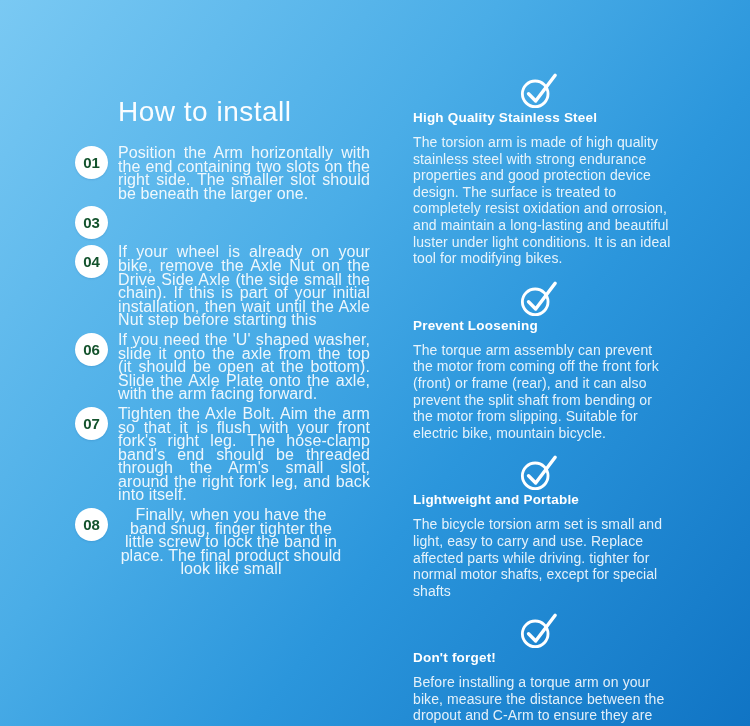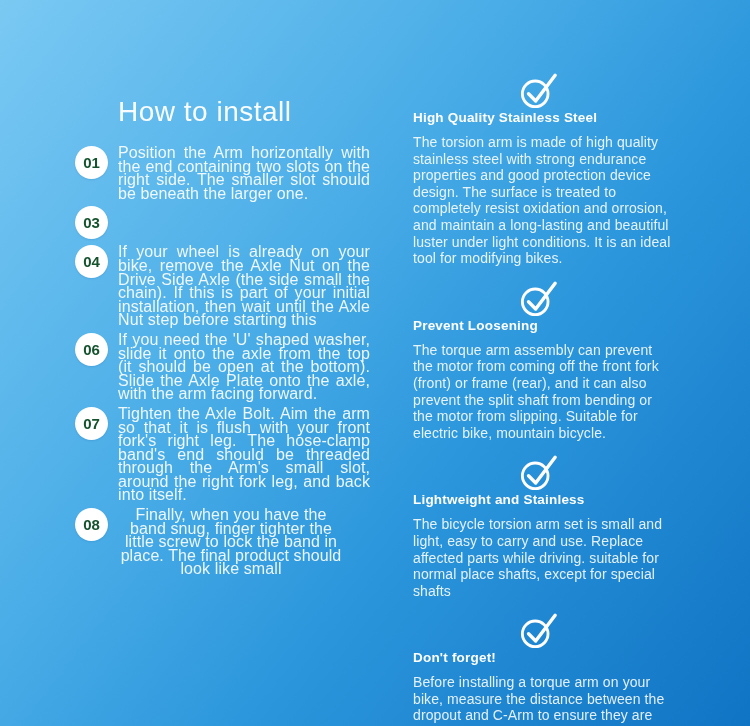--- a/index.html
+++ b/index.html
@@ -172,22 +172,22 @@
   </div>
 
   <div class="feature">
     <div class="check">
       <svg viewBox="0 0 40 42" fill="none">
         <circle cx="16" cy="25" r="13.5" stroke="#ffffff" stroke-width="3"></circle>
         <path d="M9 25 L16.5 32.5 L37 5.5" stroke="#ffffff" stroke-width="3.6" stroke-linecap="round" stroke-linejoin="round"></path>
       </svg>
     </div>
     <div class="feature-body">
-      <h3 class="feature-heading">Lightweight and Stainless</h3>
-      <p class="feature-text">The bicycle torsion arm set is small and light, easy to carry and use. Replace affected parts while driving. suitable for normal place shafts, except for special shafts</p>
+      <h3 class="feature-heading">Lightweight and Portable</h3>
+      <p class="feature-text">The bicycle torsion arm set is small and light, easy to carry and use. Replace affected parts while driving. tighter for normal motor shafts, except for special shafts</p>
     </div>
   </div>
 
   <div class="feature">
     <div class="check">
       <svg viewBox="0 0 40 42" fill="none">
         <circle cx="16" cy="25" r="13.5" stroke="#ffffff" stroke-width="3"></circle>
         <path d="M9 25 L16.5 32.5 L37 5.5" stroke="#ffffff" stroke-width="3.6" stroke-linecap="round" stroke-linejoin="round"></path>
       </svg>
     </div>

